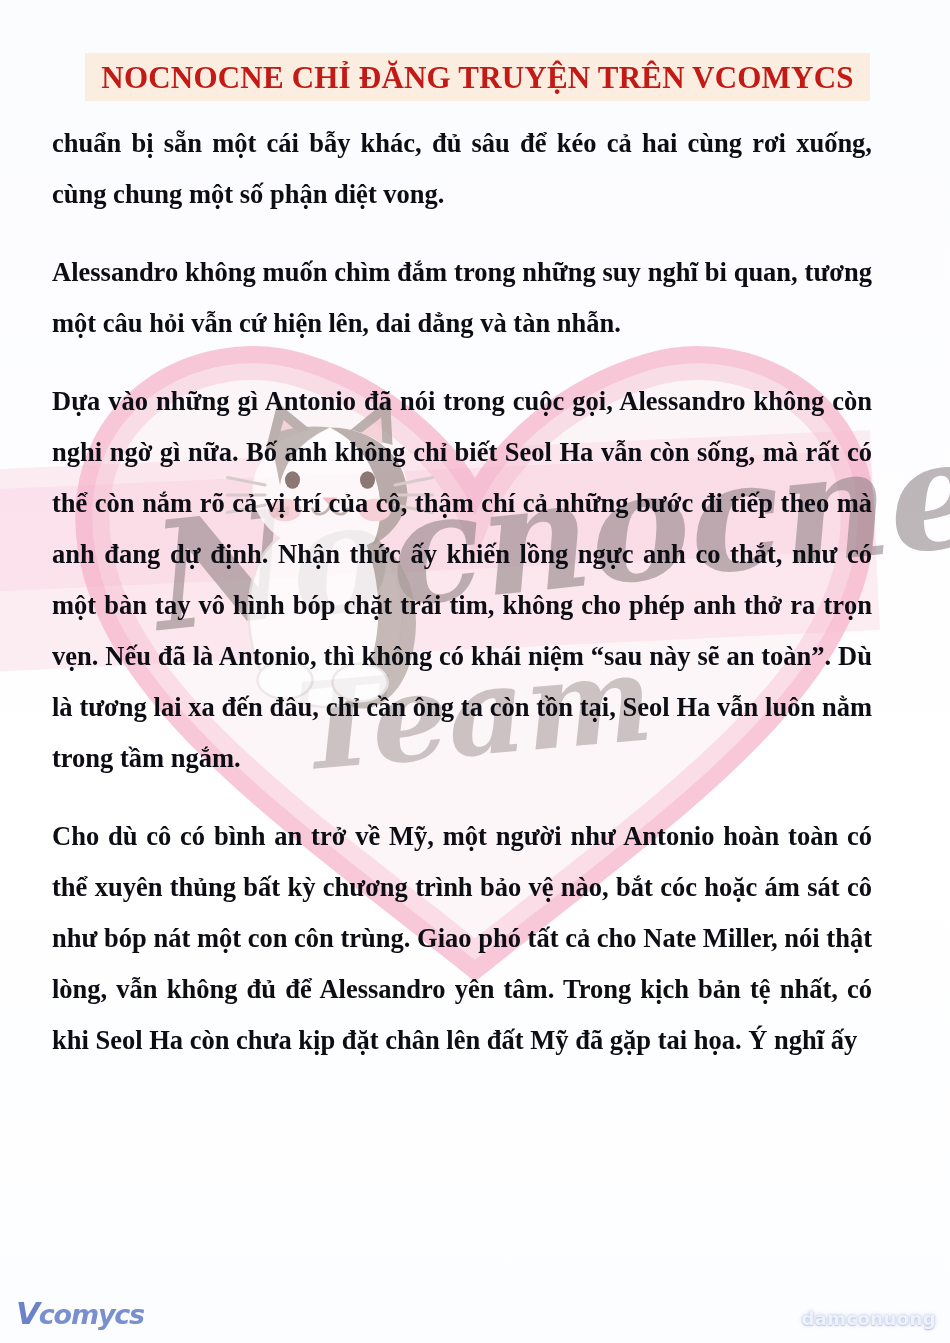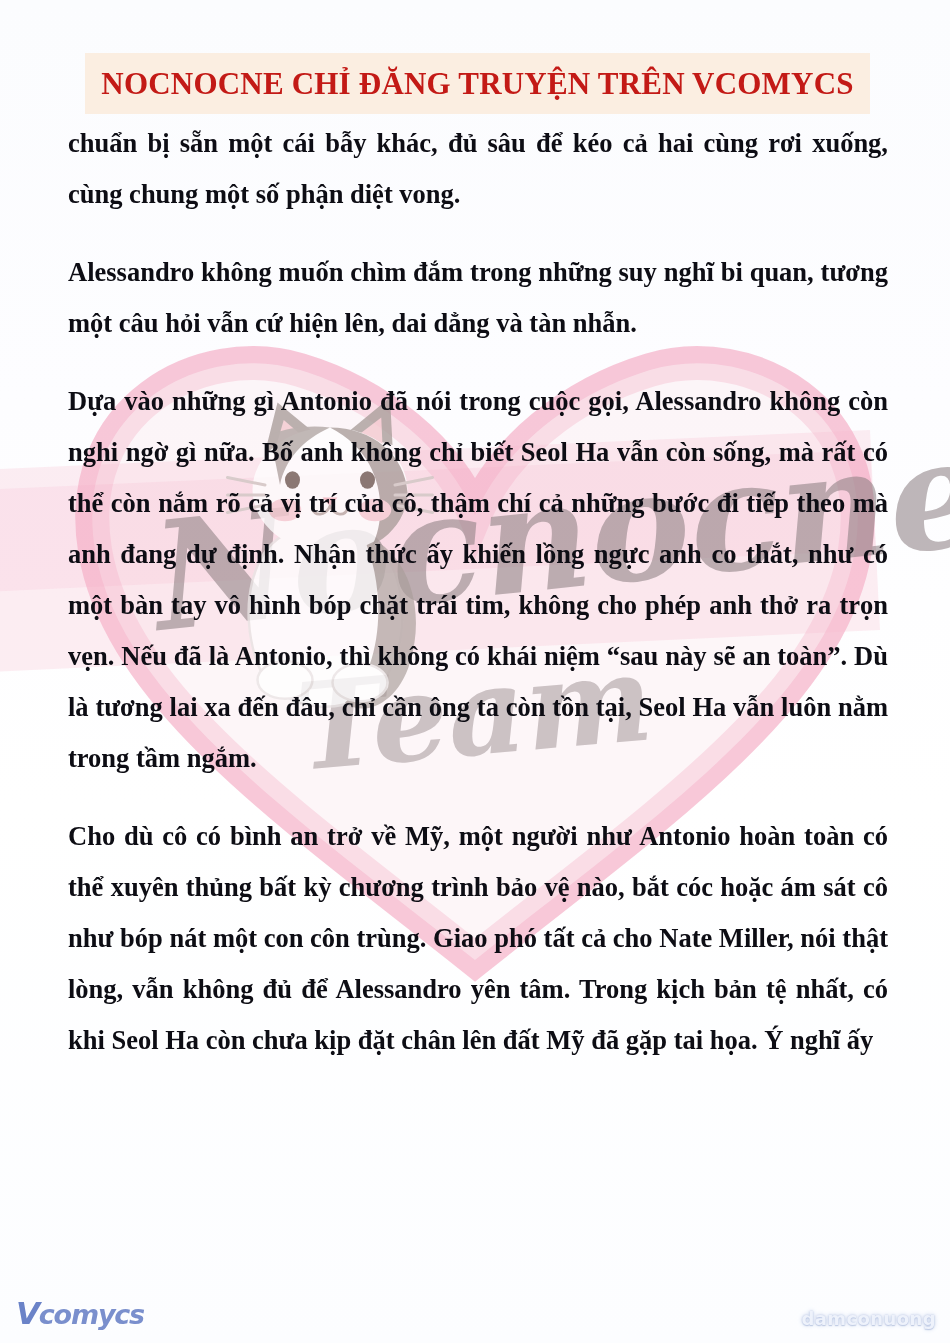--- a/index.html
+++ b/index.html
@@ -32,41 +32,41 @@
   .wm-script {
     font-family:"DejaVu Serif", serif;
     font-style:italic;
     font-weight:700;
   }
 
   
   #title-banner {
     position:absolute;
     left:85px; top:53px;
-    width:785px; height:61px;
+    width:785px; height:48px;
     background:#fbeee1;
     z-index:3;
     display:flex;
     align-items:center;
     justify-content:center;
   }
   #title-text {
     font-family:"Liberation Serif", serif;
     font-weight:700;
     font-size:31px;
     letter-spacing:0.2px;
     color:#c31a16;
     white-space:nowrap;
     line-height:1;
   }
 
   
   #content {
     position:absolute;
-    left:68px; top:118px;
+    left:52px; top:118px;
     width:820px;
     z-index:2;
   }
   .para {
     font-family:"Liberation Serif", serif;
     font-weight:700;
     font-size:26.5px;
     line-height:51px;
     color:#0d0d14;
     text-align:justify;

